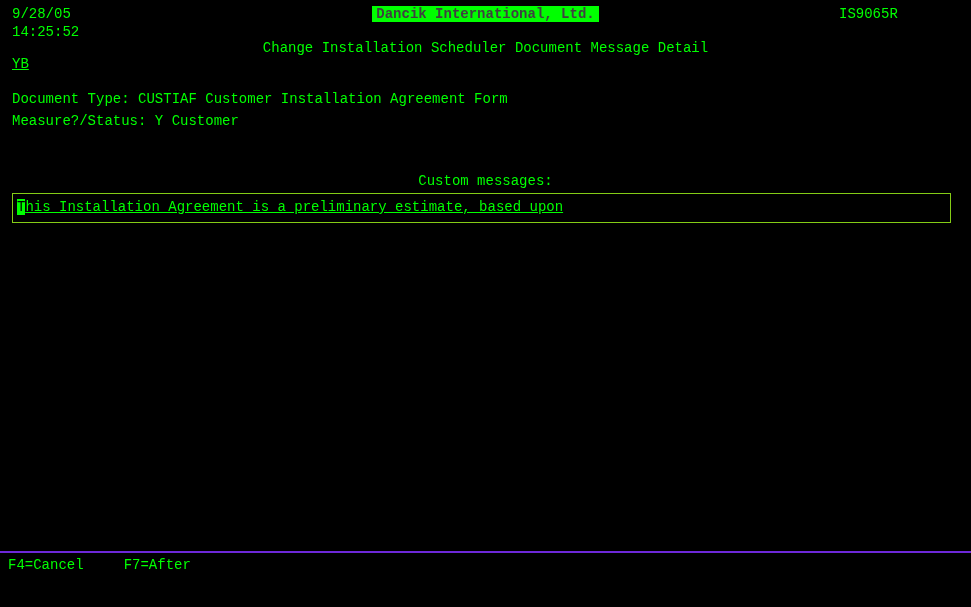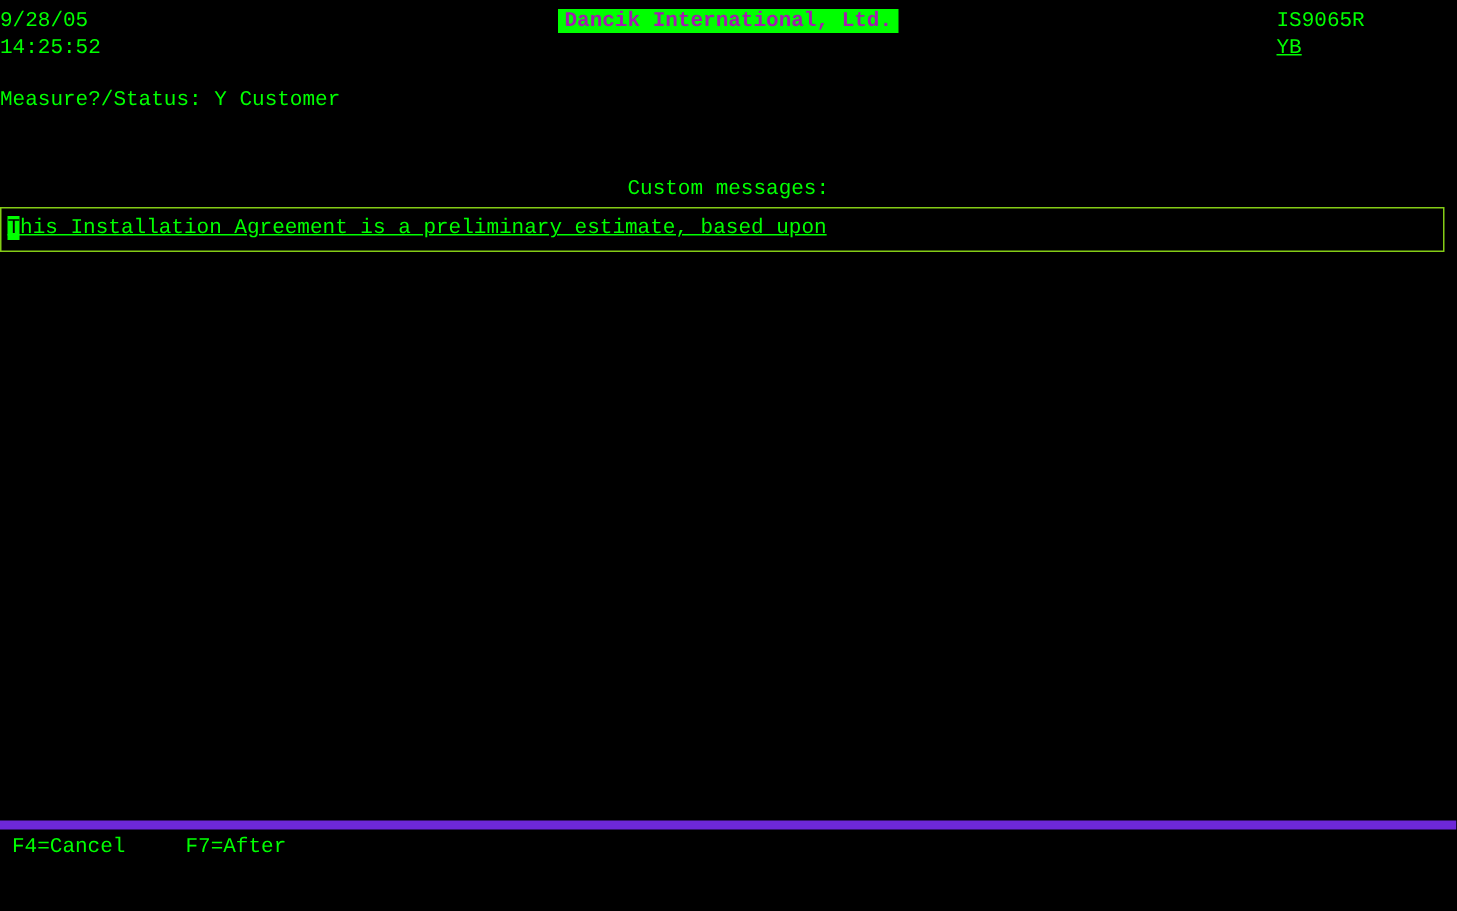--- a/index.html
+++ b/index.html
@@ -16,56 +16,57 @@
       width: 971px;
       height: 607px;
       overflow: hidden;
       position: relative;
     }
 
     .screen {
       width: 971px;
       height: 577px;
       background-color: #000000;
-      padding: 6px 0;
+      padding: 6px 12px;
       position: relative;
     }
 
     .header-row {
       display: flex;
       justify-content: space-between;
       align-items: flex-start;
       margin-bottom: 2px;
     }
 
     .header-center {
       text-align: center;
       flex: 1;
     }
 
     .title-highlight {
       background-color: #00ff00;
-      color: #a21caf;
+      color: #404040;
       padding: 0 4px;
       font-weight: bold;
     }
 
     .header-left {
       min-width: 120px;
     }
 
     .header-right {
       min-width: 120px;
       text-align: left;
     }
 
     .subtitle-row {
       display: flex;
       justify-content: space-between;
       margin-bottom: 16px;
+      flex-direction: column;
     }
 
     .subtitle-left {
       min-width: 120px;
     }
 
     .subtitle-center {
       flex: 1;
       text-align: center;
     }
@@ -106,21 +107,21 @@
     .cursor-char {
       background-color: #00ff00;
       color: #000000;
     }
 
     .footer {
       position: absolute;
       bottom: 0;
       left: 0;
       right: 0;
-      border-top: 6px solid #6d28d9;
+      border-top: 2px solid #6d28d9;
       padding: 4px 8px;
       display: flex;
       gap: 40px;
       font-family: Liberation Mono, monospace;
     }
 
     .footer-key {
       display: inline;
     }
   </style>
@@ -140,27 +141,37 @@
     <div class="header-right">
       <span>IS9065R</span>
     </div>
   </div>
 
   
   <div class="subtitle-row">
     <div class="subtitle-left">
       <span>14:25:52</span>
     </div>
+    <div class="subtitle-center">
+      <span>Change Installation Scheduler Document Message Detail</span>
+    </div>
     <div class="subtitle-right">
       <span class="underline-field">YB</span>
     </div>
   </div>
 
   
   <div class="doc-info">
+    <div>
+      <span>Document Type:</span>
+      <span> </span>
+      <span>CUSTIAF</span>
+      <span>    </span>
+      <span>Customer Installation Agreement Form</span>
+    </div>
     <div>
       <span>Measure?/Status:</span>
       <span> </span>
       <span>Y Customer</span>
     </div>
   </div>
 
   
   <div class="custom-messages-label">
     <span>Custom messages:</span>

